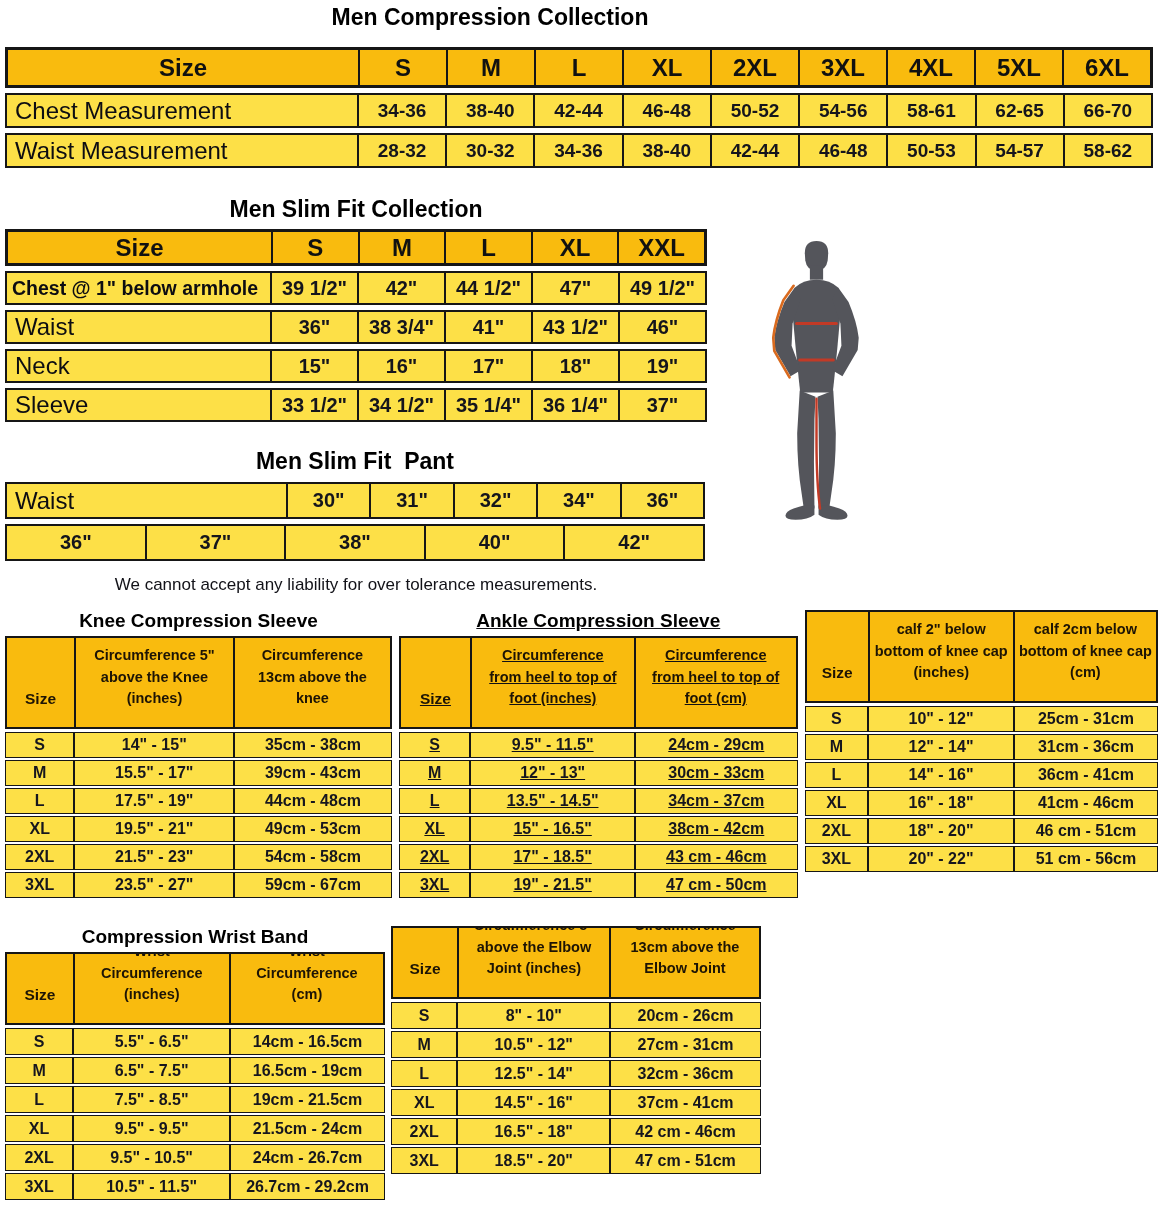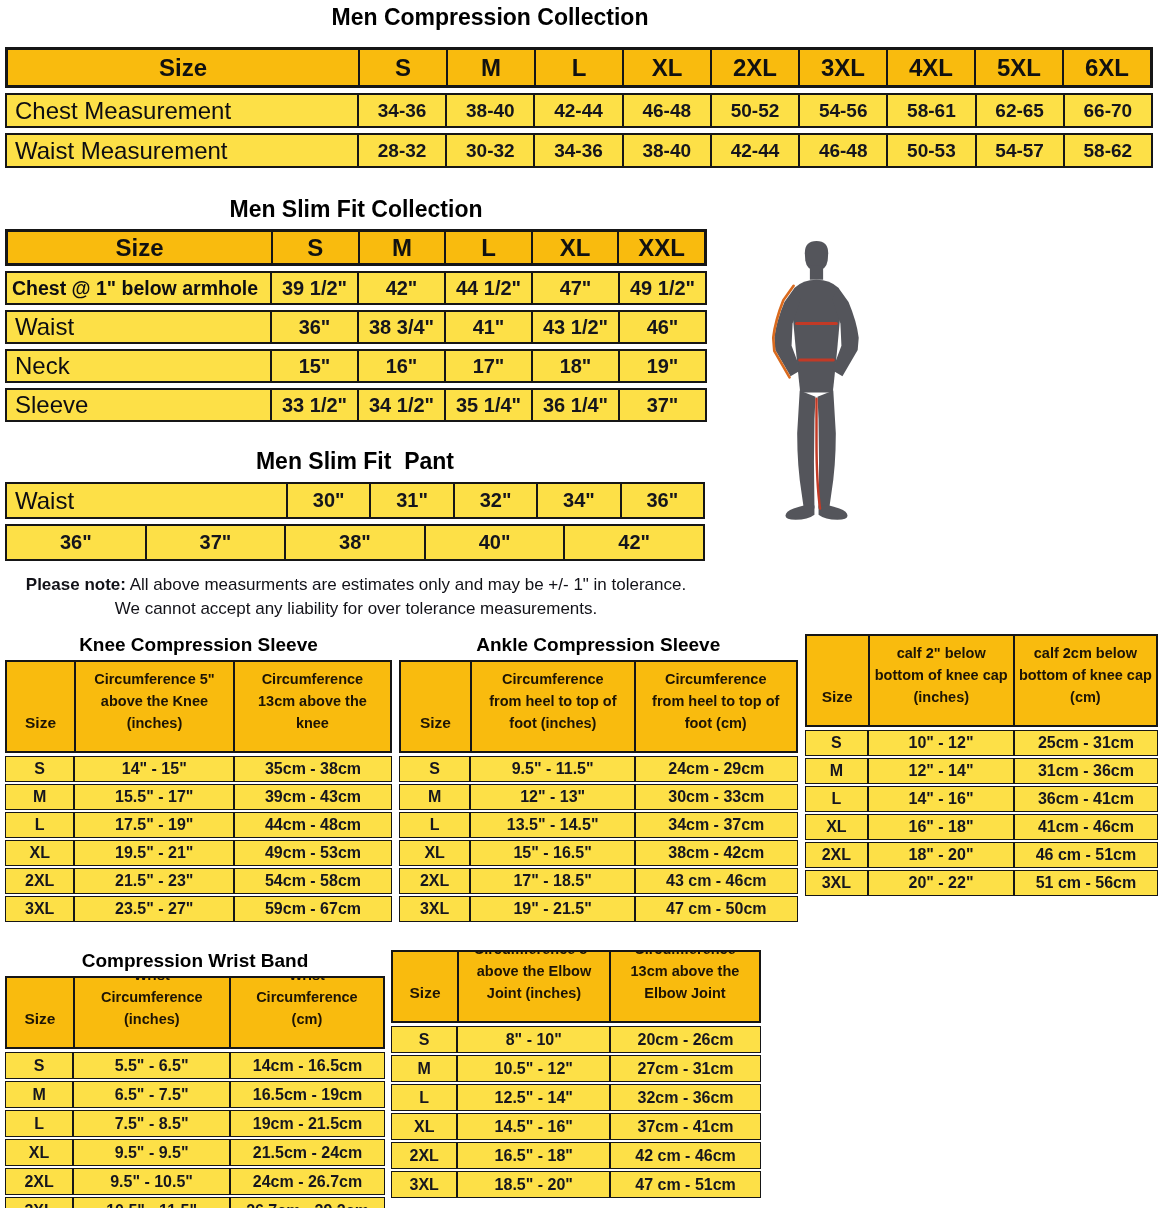--- a/index.html
+++ b/index.html
@@ -48,21 +48,21 @@
 
   
   .note{width:712px;text-align:center;margin-top:12px;font-size:17px;line-height:1.42;color:#121218;}
   .note .nb{font-weight:bold;}
 
   
   .row3{display:flex;margin:13px 0 0 5px;}
   .row2{display:flex;margin:26px 0 0 5px;}
   .small-title{font-size:19px;font-weight:bold;text-align:center;margin-bottom:4px;color:#000;}
   .b-knee{width:427px;margin-right:7px;}
-  .b-ankle{width:440px;margin-right:7px;}
+  .b-ankle{width:440px;margin-right:7px;text-decoration:underline;}
   .b-calf{width:390px;}
   .b-wrist{width:380px;margin-right:6px;}
   .b-elbow{width:370px;}
   .small-block .table{margin-left:0;}
 
   .t-small .header-row{border:2.5px solid var(--bd);margin-bottom:3px;}
   .t-sleeves .header-row{height:93px;}
   .t-bands .header-row{height:73px;}
   .t-small .data-row{border:1.8px solid var(--bd);margin-bottom:2px;}
   .t-sleeves .data-row{height:26px;}
@@ -182,21 +182,20 @@
     <div class="row data-row r1">
       <div class="cell c1 data-cell">36"</div>
       <div class="cell c2 data-cell">37"</div>
       <div class="cell c3 data-cell">38"</div>
       <div class="cell c4 data-cell">40"</div>
       <div class="cell c5 data-cell">42"</div>
     </div>
   </div>
 
 <div class="note">
-  <div><span class="nb">Please note:</span> <span>All above measurments are estimates only and may be +/- 1" in tolerance.</span></div>
   <div>We cannot accept any liability for over tolerance measurements.</div>
 </div>
 
 <div class="row3">
   <div class="small-block b-knee">
     <div class="small-title">Knee Compression Sleeve</div>
     <div class="table t-small t-sleeves">
         <div class="row header-row">
           <div class="cell header-cell c0">Size</div>
           <div class="cell header-cell c1">Circumference 5"

